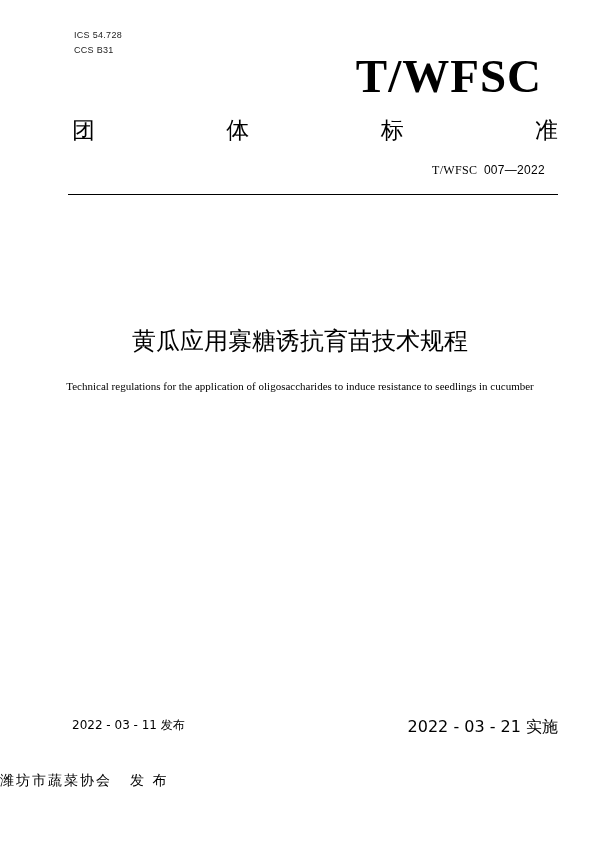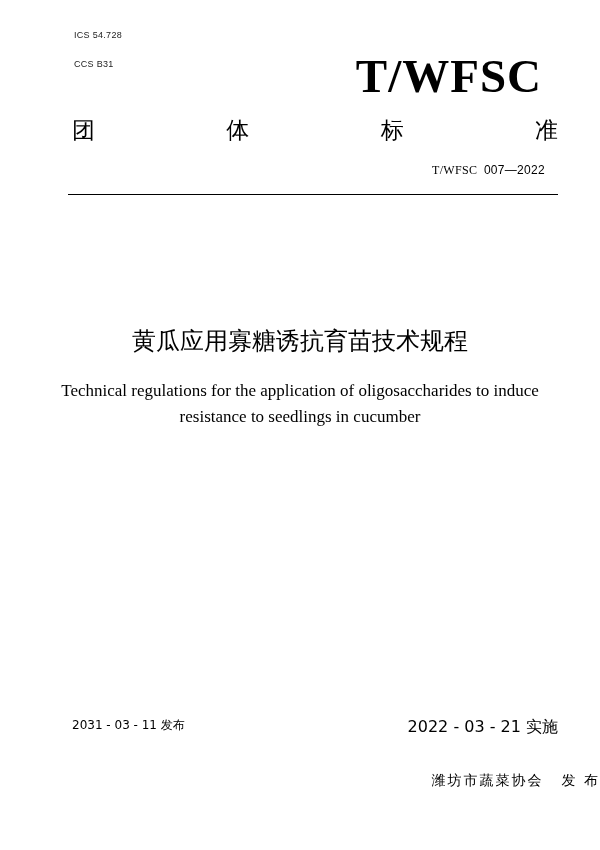--- a/index.html
+++ b/index.html
@@ -18,21 +18,21 @@
     .abs { position: absolute; }
 
     .ics, .ccs {
       left: 74px;
       font-family: "Liberation Sans", sans-serif;
       font-size: 9px;
       color: #222;
       letter-spacing: 0.3px;
     }
     .ics { top: 30px; }
-    .ccs { top: 59px; text-align: right; }
+    .ccs { top: 45px; text-align: right; }
 
     .org-code {
       right: 58px;
       top: 50px;
       font-family: "Liberation Serif", serif;
       font-weight: bold;
       font-size: 47px;
       line-height: 52px;
       letter-spacing: 1px;
     }
@@ -76,42 +76,42 @@
       font-size: 24px;
       line-height: 36px;
     }
 
     .en-title {
       left: 60px;
       width: 480px;
       top: 378px;
       text-align: center;
       font-family: "Liberation Serif", serif;
-      font-size: 17px;
-      line-height: 26px;
+      font-size: 11px;
+      line-height: 16px;
     }
 
     .date-issue {
       left: 72px;
       top: 717px;
       font-family: "DejaVu Sans", sans-serif;
       font-size: 12px;
     }
     .date-impl {
       right: 42px;
       top: 717px;
       font-family: "DejaVu Sans", sans-serif;
       font-size: 16px;
     }
 
     .publisher {
       left: 0;
       width: 600px;
       top: 772px;
-      text-align: right;
+      text-align: left;
       font-family: "DejaVu Sans", sans-serif;
       font-size: 14px;
       letter-spacing: 2px;
     }
     .publisher .gap { display: inline-block; width: 18px; }
   </style>
 </head>
 <body>
 
 <div class="abs ics">ICS 54.728</div>
@@ -130,21 +130,21 @@
   <span>T/WFSC</span>&nbsp;&nbsp;<span class="num">007—2022</span>
 </div>
 
 <div class="abs hr"></div>
 
 <div class="abs cn-title">黄瓜应用寡糖诱抗育苗技术规程</div>
 
 <div class="abs en-title">Technical regulations for the application of oligosaccharides to induce resistance to seedlings in cucumber</div>
 
 <div class="abs date-issue">
-  <span>2031 - 03 - 11</span>&nbsp;<span>发布</span>
+  <span>2022 - 03 - 11</span>&nbsp;<span>发布</span>
 </div>
 
 <div class="abs date-impl">
   <span>2022 - 03 - 21</span>&nbsp;<span>实施</span>
 </div>
 
 <div class="abs publisher">
   <span>潍坊市蔬菜协会</span><span class="gap"></span><span>发 布</span>
 </div>
 

